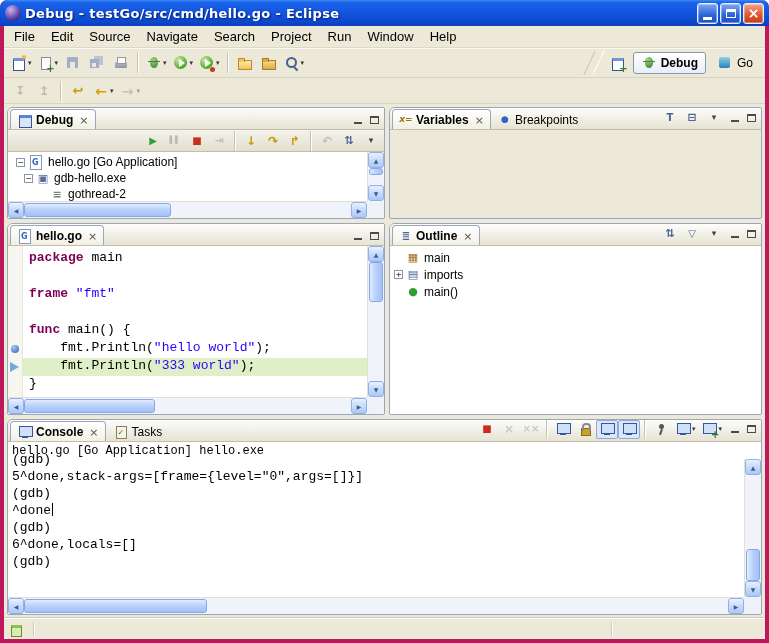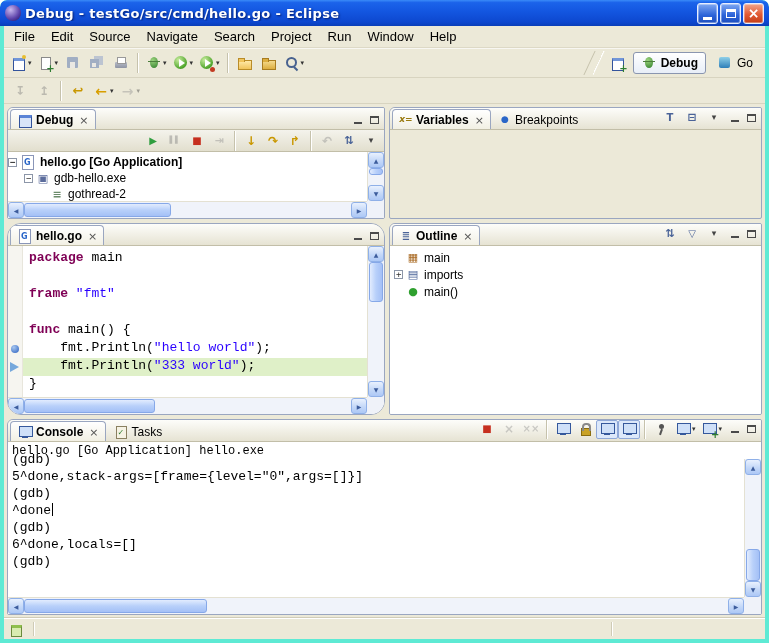--- a/index.html
+++ b/index.html
@@ -1,17 +1,17 @@
 <!DOCTYPE html>
 <html><head>
 <meta charset="utf-8">
 <style>
   html,body{margin:0;padding:0;background:#fff;}
   *{box-sizing:border-box;}
-  .window{width:769px;height:643px;position:relative;background:#5eead4;border-radius:7px 7px 0 0;overflow:hidden;
+  .window{width:769px;height:643px;position:relative;background:#be185d;border-radius:7px 7px 0 0;overflow:hidden;
           font-family:"Liberation Sans",sans-serif;font-size:12px;color:#000;}
   
   .titlebar{position:absolute;top:0;left:0;right:0;height:26px;display:flex;align-items:center;padding:0 5px;gap:4px;
             background:linear-gradient(180deg,#3A8BF8 0%,#1B63EA 10%,#1356E0 45%,#0D47CF 85%,#0A3EB8 100%);
             border-radius:7px 7px 0 0;}
   .app-icon{width:16px;height:16px;border-radius:50%;
             background:radial-gradient(circle at 35% 30%,#C8B8F0,#5A3FA8 60%,#21134E);flex:0 0 auto;}
   .title-text{color:#fff;font-family:"DejaVu Sans",sans-serif;font-weight:bold;font-size:13px;
               text-shadow:1px 1px 2px rgba(0,20,90,.85);letter-spacing:.3px;white-space:nowrap;overflow:hidden;flex:1;}
   .tb-btns{display:flex;gap:2px;}
@@ -325,21 +325,21 @@
                 <div class="tool-btn">
                   <span class="ic gi" style="color: rgb(74, 99, 152); font-size: 11px;">⇅</span>
                 </div>
                 <div class="tool-btn">
                   <span class="ic gi" style="color: rgb(68, 68, 68); font-size: 9px;">▾</span>
                 </div>
               </div>
           </div>
           <div class="pbody">
             <div class="tree">
-                <div class="tree-row" style="padding-left: 0; font-weight: bold;">
+                <div class="tree-row" style="padding-left: 8px;">
                   <span class="expander minus"></span>
                   <span class="ic ic-go-file ti"></span>
                   <span class="tree-label">hello.go [Go Application]</span>
                 </div>
                 <div class="tree-row" style="padding-left: 16px;">
                   <span class="expander minus"></span>
                   <span class="ic gi ti" style="color: rgb(91, 108, 156); font-size: 11px;">▣</span>
                   <span class="tree-label">gdb-hello.exe</span>
                 </div>
                 <div class="tree-row" style="padding-left: 30px;">
@@ -396,21 +396,21 @@
                 </span>
               <span class="pm-btn">
                   <span class="g-pmax"></span>
                 </span>
             </div>
           </div>
         </div>
       </div>
 
       <div class="prow" style="height:192px;">
-        <div class="panel" style="width:378px;border-radius:14px;">
+        <div class="panel" style="width:378px;">
           <div class="phdr">
             <div class="vtab sel">
               <span class="ic ic-go-file tab-ic"></span>
               <span class="tab-label">hello.go</span>
               <span class="tab-close"></span>
             </div>
             <div class="hdr-right">
               <span class="pm-btn">
                   <span class="g-pmin"></span>
                 </span>

